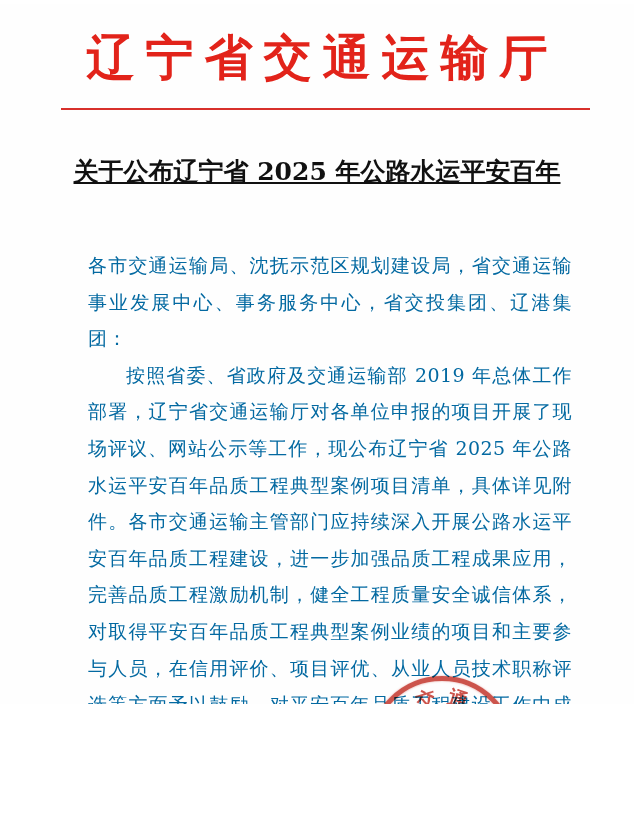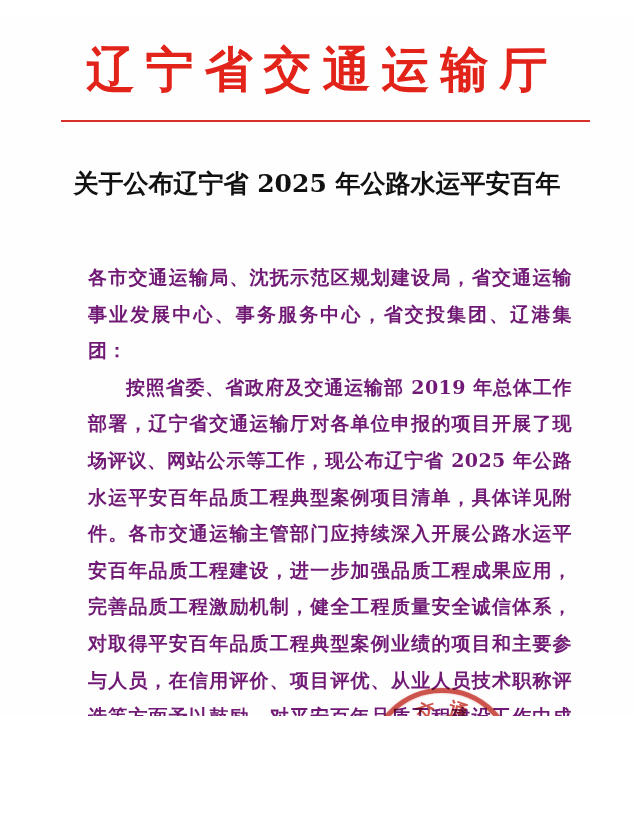--- a/index.html
+++ b/index.html
@@ -1,20 +1,20 @@
 <!DOCTYPE html>
 <html><head>
 <meta charset="utf-8">
 <style>
   html, body { margin: 0; padding: 0; background: #ffffff; }
   .page {
     position: relative;
     width: 634px;
     height: 700px;
-    margin: 16px auto;
+    margin: 4px auto;
     background: #fefefe;
     overflow: hidden;
     font-family: "DejaVu Serif", serif;
   }
 
   
   .agency-header {
     position: absolute;
     top: 24px;
     left: 0;
@@ -42,34 +42,34 @@
   .doc-title {
     position: absolute;
     top: 145px;
     left: 0;
     right: 0;
     text-align: center;
     font-weight: 700;
     font-size: 25px;
     line-height: 46px;
     color: #111111;
+    text-decoration: underline;
   }
 
   
   .doc-body {
     position: absolute;
     top: 243px;
     left: 88px;
     width: 484px;
     font-size: 19px;
     line-height: 36.6px;
     letter-spacing: 0.4px;
     text-align: justify;
-    color: #701a75;
-    font-weight: bold;
+    color: #0369a1;
   }
   .doc-body p { margin: 0; }
   .doc-body p.indent { text-indent: 2em; }
 
   
   .signature {
     position: absolute;
     left: 365px;
     top: 726px;
     font-size: 19px;

